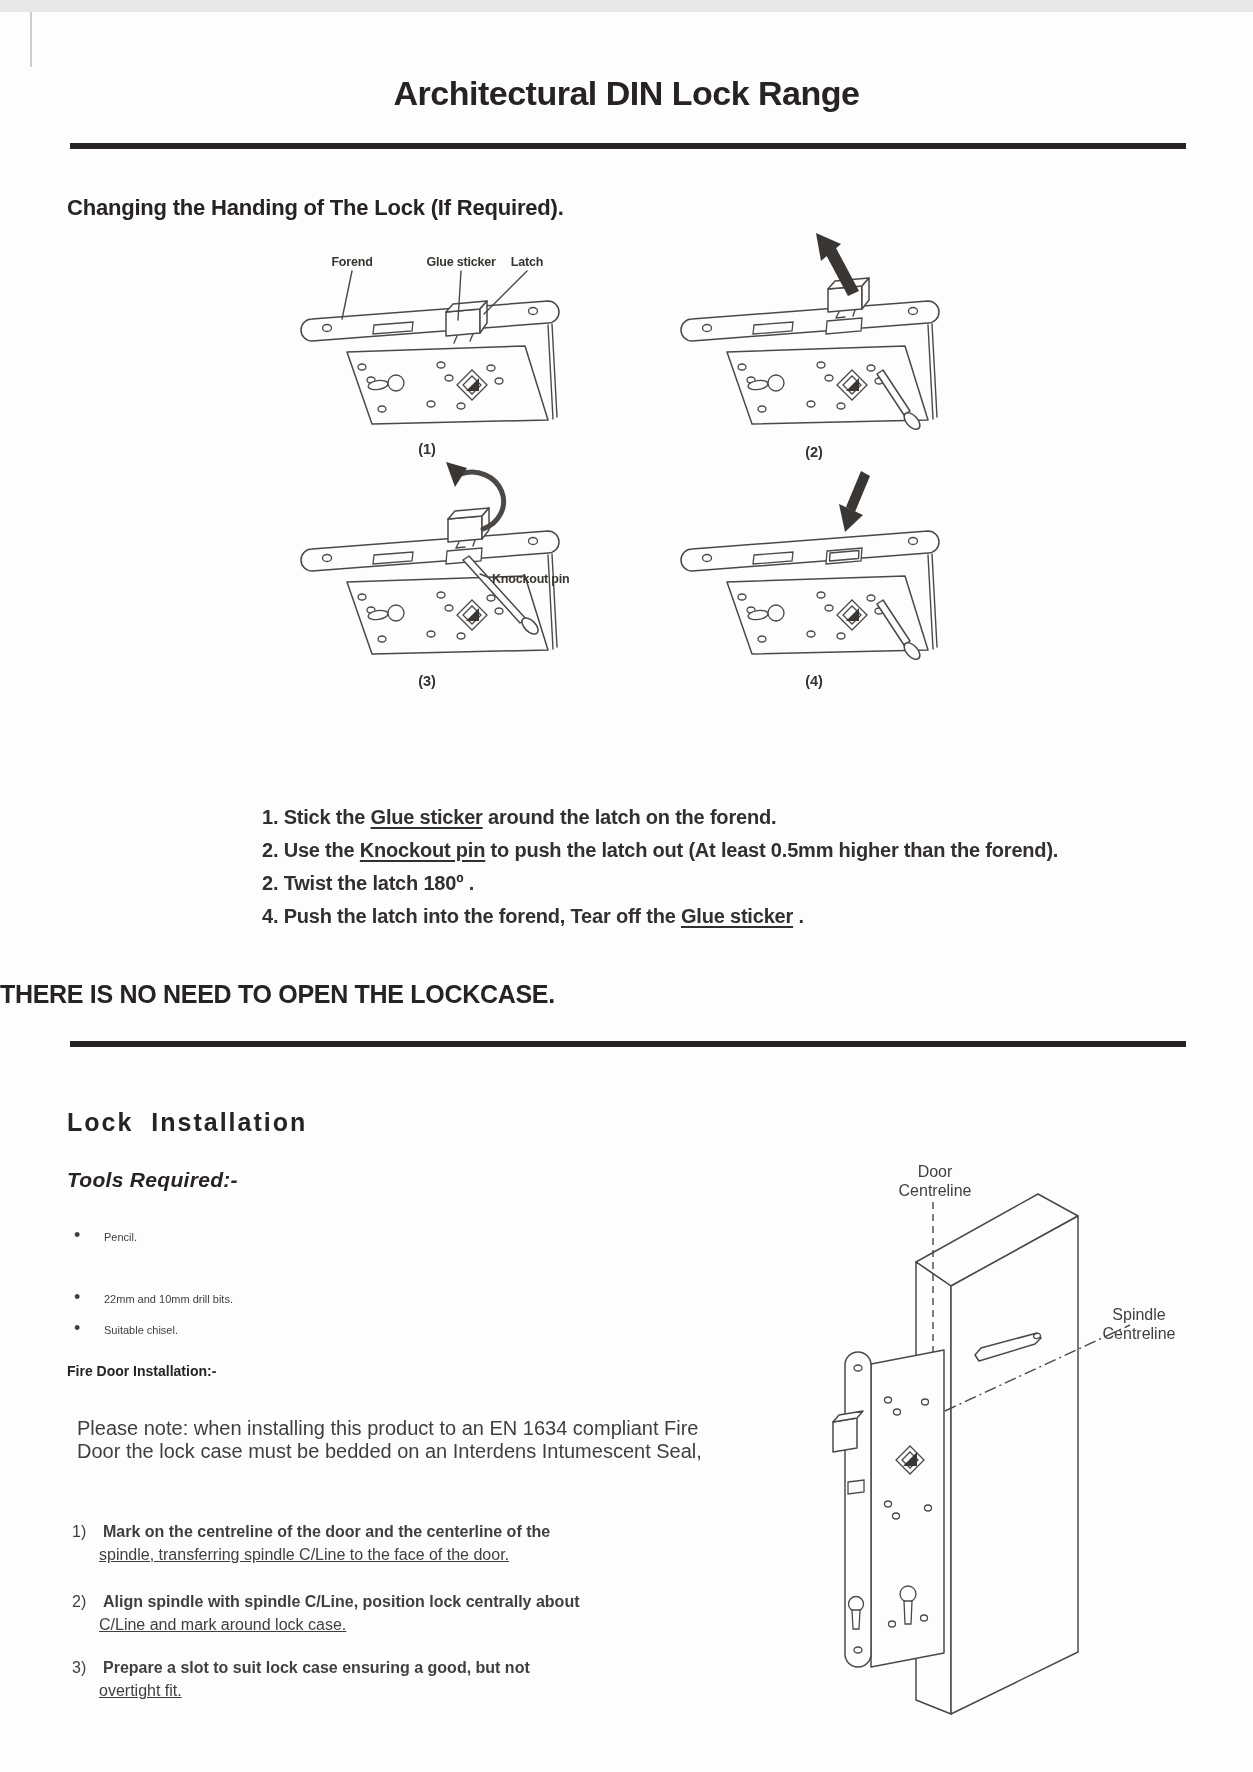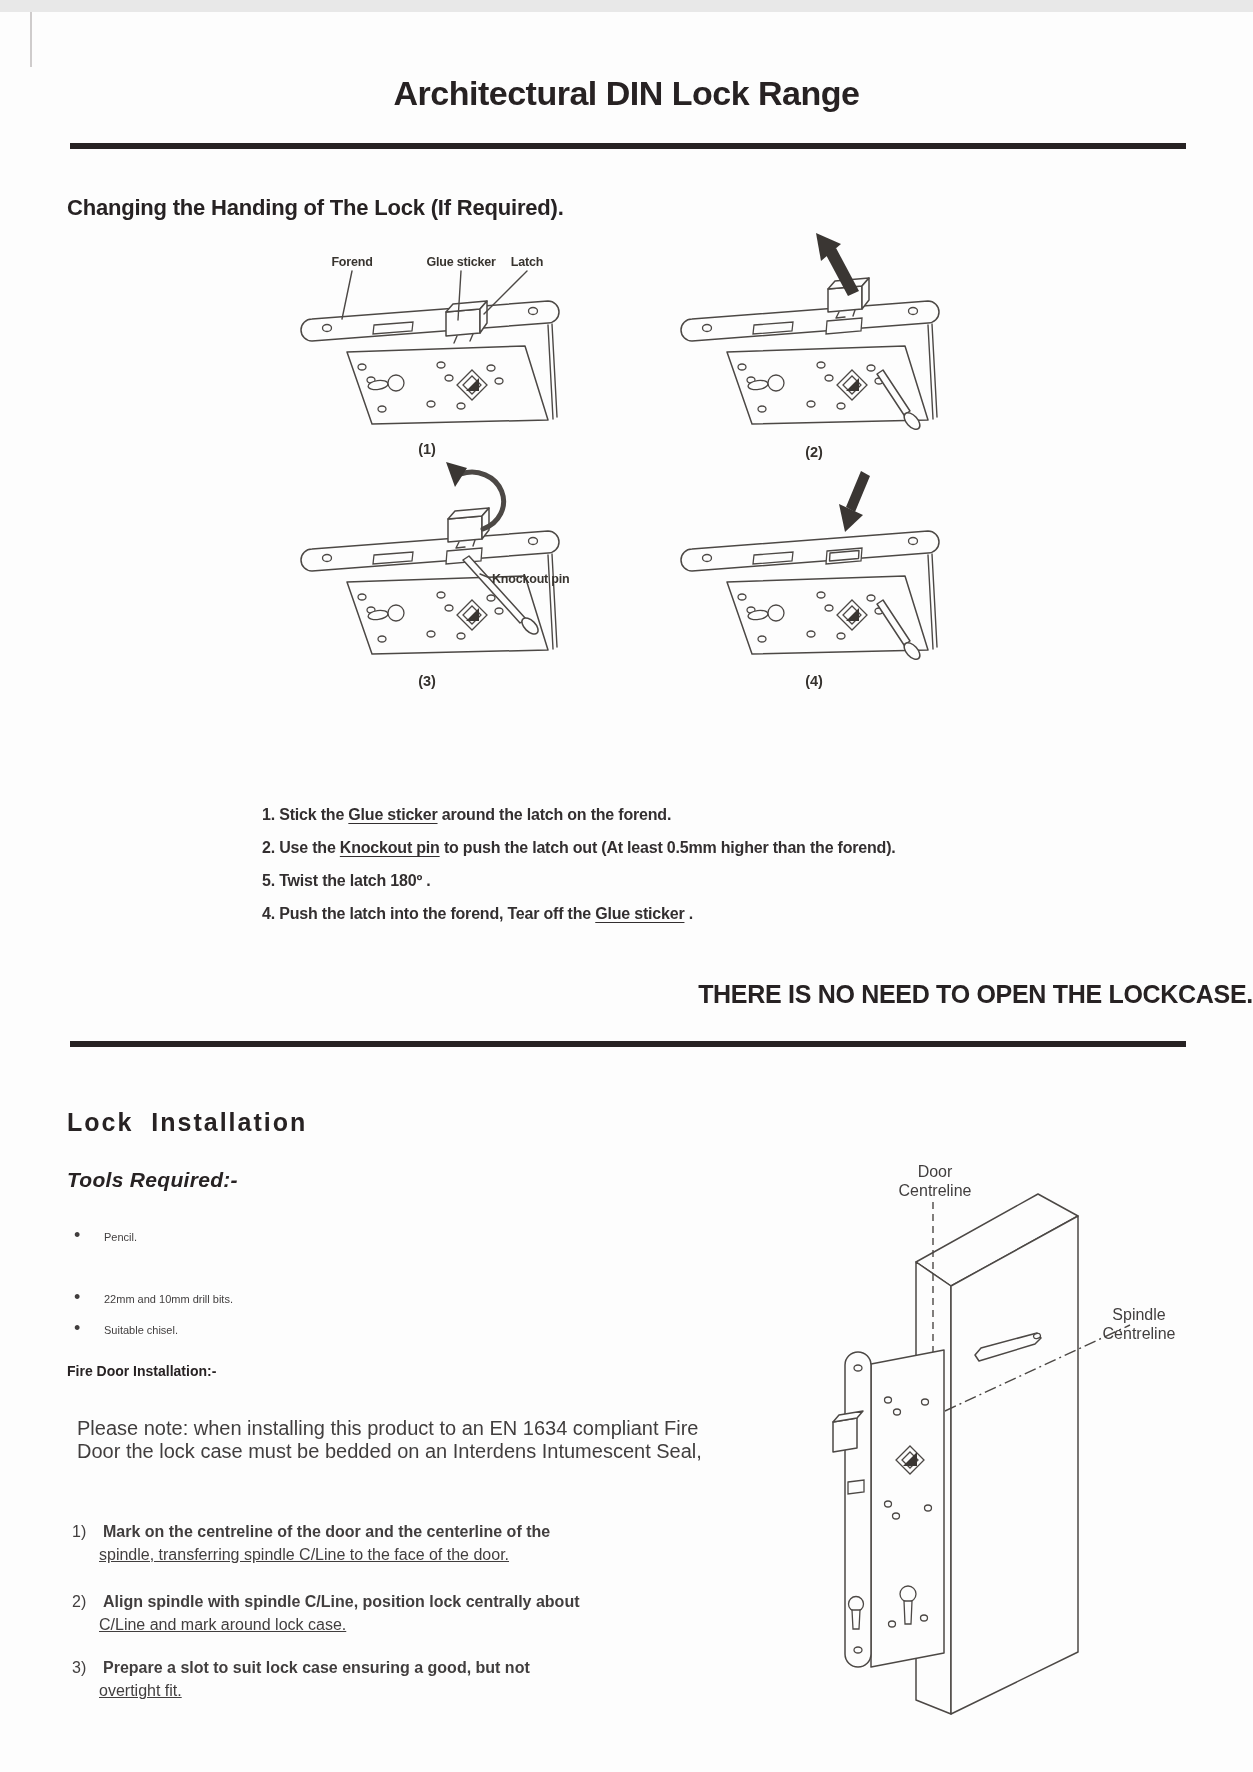--- a/index.html
+++ b/index.html
@@ -4,23 +4,23 @@
 <style>
   html,body{margin:0;padding:0;background:#e8e8e8;}
   #page{position:relative;width:1253px;height:1772px;background:#fdfdfd;margin:12px auto;overflow:hidden;
         font-family:"Liberation Sans","DejaVu Sans",sans-serif;color:#3c3838;}
   .abs{position:absolute;}
   .title{left:0;top:62px;width:100%;text-align:center;font-size:34px;font-weight:700;
          letter-spacing:-0.5px;color:#272223;}
   .rule{left:70px;width:1116px;height:6px;background:#272223;}
   .h2{left:67px;top:183px;font-size:22px;font-weight:700;color:#272223;letter-spacing:-0.2px;}
   .cap{font-size:14.5px;font-weight:700;color:#36322e;transform:translateX(-50%);white-space:nowrap;}
-  .instr{left:262px;font-size:16px;font-weight:700;letter-spacing:-0.2px;color:#332f30;white-space:nowrap;}
+  .instr{left:262px;font-size:20px;font-weight:700;letter-spacing:-0.2px;color:#332f30;white-space:nowrap;}
   .instr .u{text-decoration:underline;text-underline-offset:3px;}
-  .banner{left:0;top:968px;width:100%;text-align:right;font-size:25px;font-weight:700;color:#272223;letter-spacing:-0.3px;}
+  .banner{left:0;top:968px;width:100%;text-align:left;font-size:25px;font-weight:700;color:#272223;letter-spacing:-0.3px;}
   .h2b{left:67px;top:1096px;font-size:25px;font-weight:700;color:#272223;letter-spacing:2px;word-spacing:9px;}
   .h3i{left:67px;top:1156px;font-size:21px;font-weight:700;font-style:italic;color:#272223;letter-spacing:0.3px;}
   .h3{left:67px;top:1351px;font-size:14px;font-weight:700;color:#272223;}
   .bullet{left:74px;font-size:11px;color:#413e3e;white-space:nowrap;}
   .bullet::before{content:"\2022";display:inline-block;width:30px;font-size:18px;color:#413e3e;}
   .note{left:77px;font-size:20px;line-height:23.5px;color:#413e3e;white-space:nowrap;}
   .step{font-size:16px;color:#413e3e;white-space:nowrap;}
   .stepnum{left:72px;}
   .stepl1{left:103px;font-weight:bold;}
   .stepl2{left:99px;text-decoration:underline;}
@@ -143,21 +143,21 @@
     </g>
   </svg>
 
   <div class="abs cap" style="left:427px;top:429px">(1)</div>
   <div class="abs cap" style="left:814px;top:432px">(2)</div>
   <div class="abs cap" style="left:427px;top:661px">(3)</div>
   <div class="abs cap" style="left:814px;top:661px">(4)</div>
 
   <div class="abs instr" style="top:794px"><span>1. Stick the </span><span class="u">Glue sticker</span><span> around the latch on the forend.</span></div>
   <div class="abs instr" style="top:827px"><span>2. Use the </span><span class="u">Knockout pin</span><span> to push the latch out (At least 0.5mm higher than the forend).</span></div>
-  <div class="abs instr" style="top:860px"><span>5. Twist the latch 180º .</span><span class="u"></span><span></span></div>
+  <div class="abs instr" style="top:860px"><span>2. Twist the latch 180º .</span><span class="u"></span><span></span></div>
   <div class="abs instr" style="top:893px"><span>4. Push the latch into the forend, Tear off the </span><span class="u">Glue sticker</span><span> .</span></div>
 
   <div class="abs banner">THERE IS NO NEED TO OPEN THE LOCKCASE.</div>
 
   <div class="abs rule" style="top:1029px"></div>
 
   <div class="abs h2b">Lock Installation</div>
   <div class="abs h3i">Tools Required:-</div>
 
   <div class="abs bullet" style="top:1213px">Pencil.</div>

